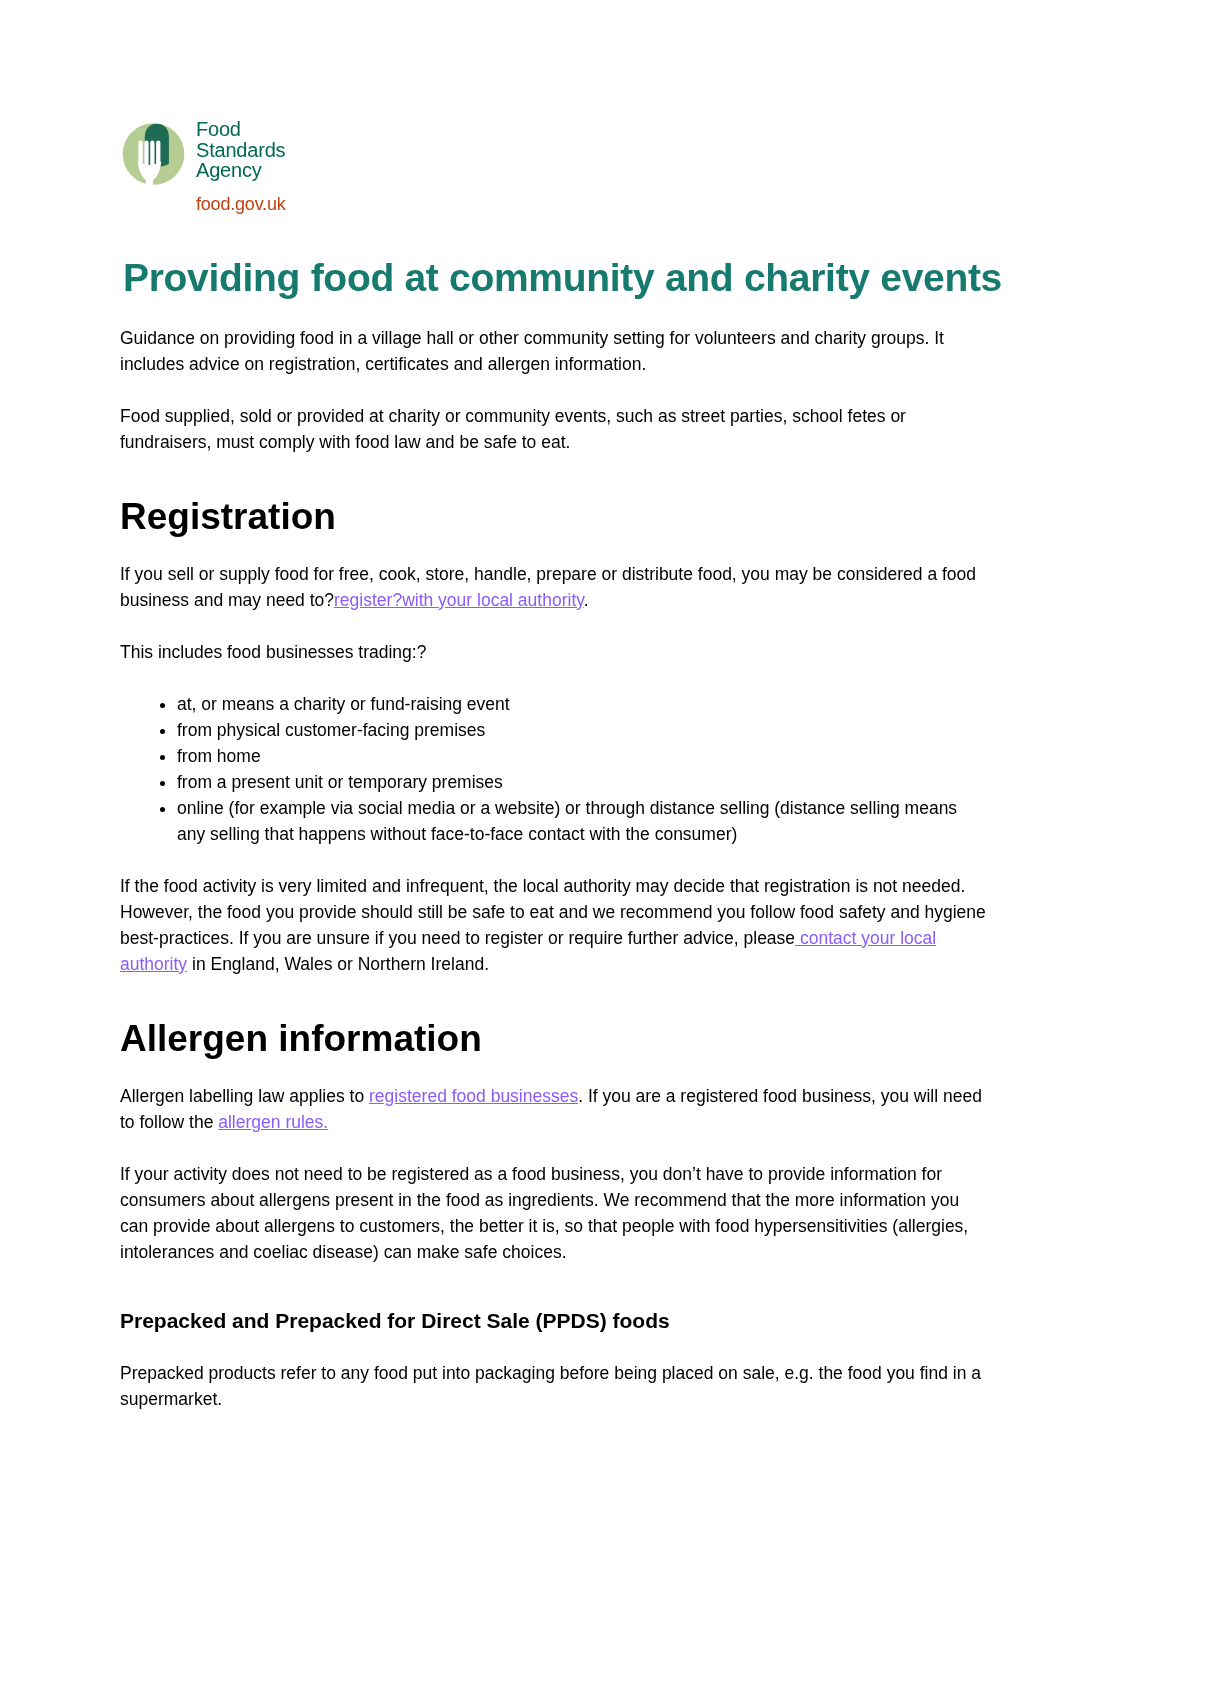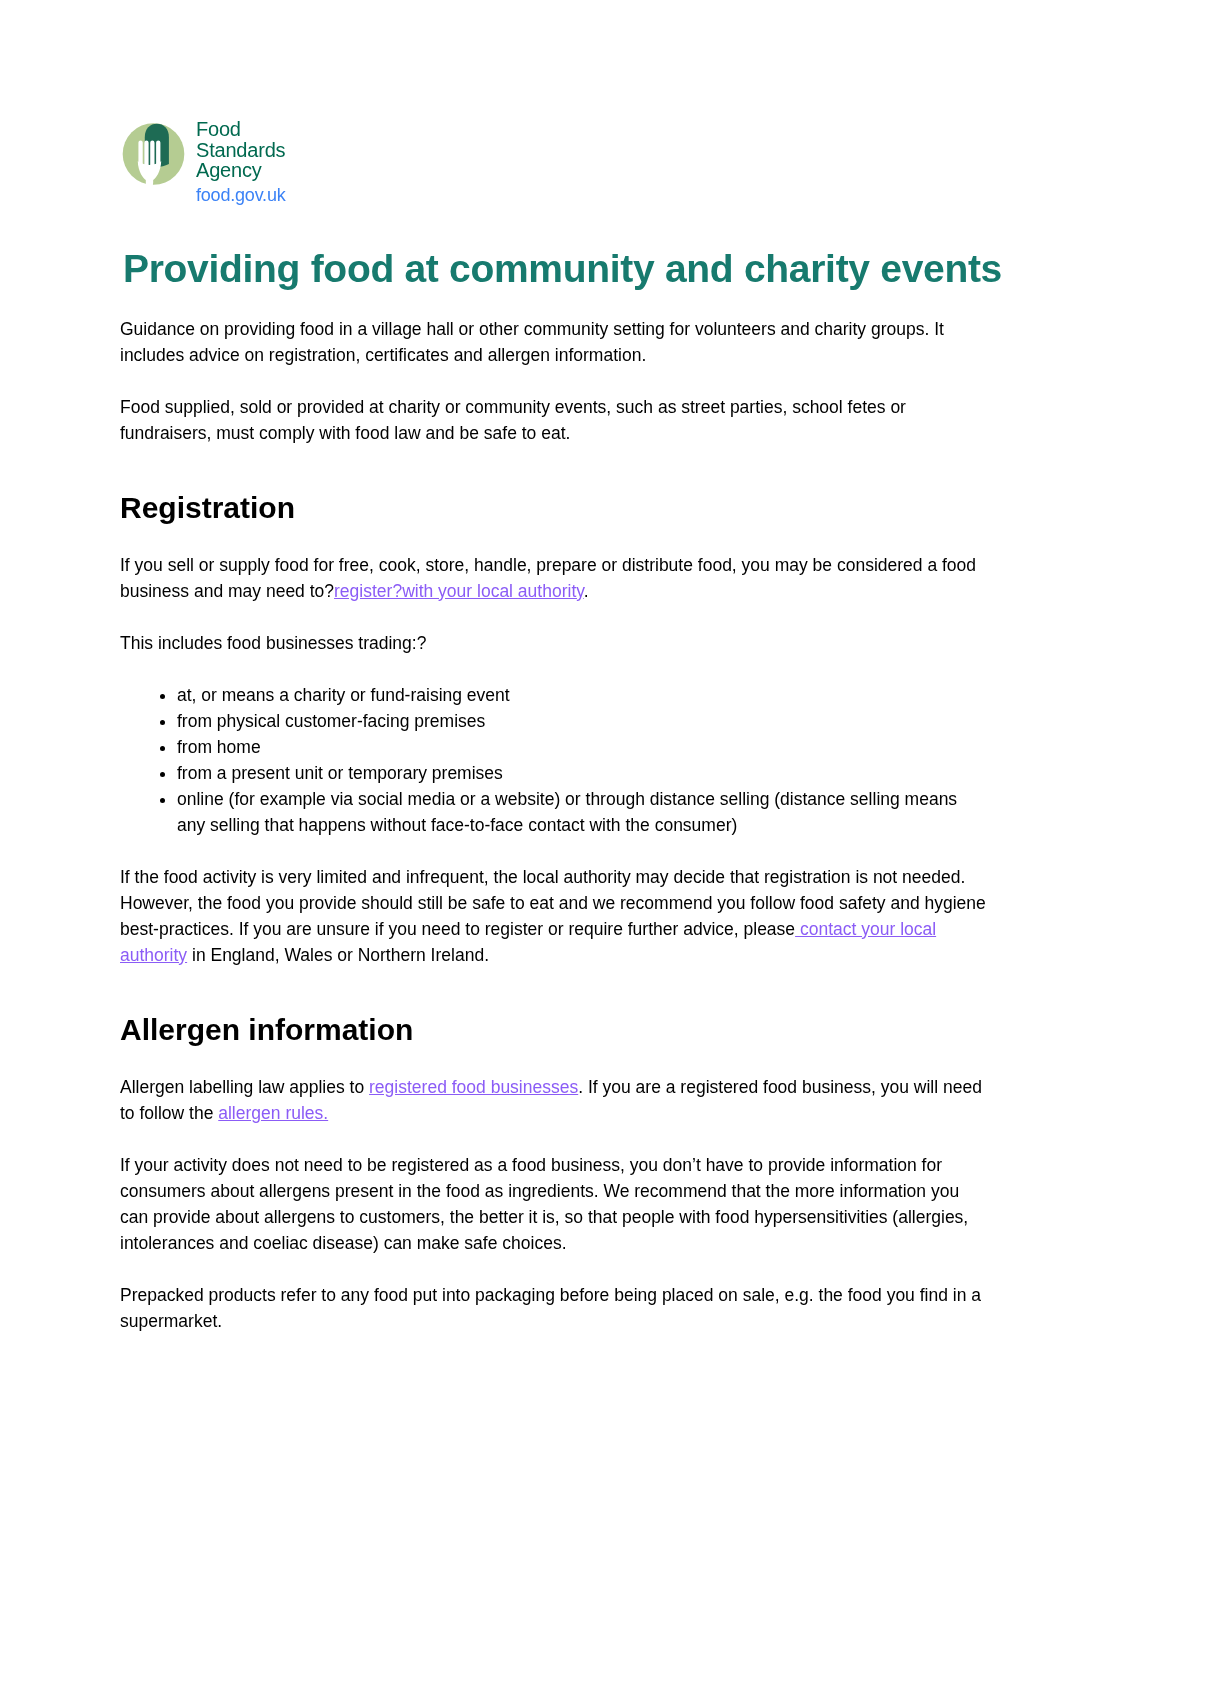--- a/index.html
+++ b/index.html
@@ -34,39 +34,39 @@
     margin-left: 9px;
     padding-top: 7px;
   }
   .logo-name div {
     font-size: 20px;
     line-height: 20.5px;
     color: #00694f;
     letter-spacing: -0.2px;
   }
   .logo-domain {
-    margin-top: 4px;
+    margin-top: 13px;
     font-size: 18px;
-    color: #3b82f6;
+    color: #c2410c;
     letter-spacing: -0.2px;
   }
 
   
   h1 {
     margin: 36px 0 0 3px;
     font-size: 39px;
     line-height: 54px;
     font-weight: bold;
     color: #177a6e;
     letter-spacing: -0.3px;
     max-width: 880px;
   }
   h2 {
     margin: 44px 0 26px 0;
-    font-size: 30px;
+    font-size: 37px;
     line-height: 36px;
     font-weight: bold;
     color: #000000;
   }
   h3 {
     margin: 42px 0 26px 0;
     font-size: 21px;
     line-height: 27px;
     font-weight: bold;
     color: #000000;
@@ -142,16 +142,17 @@
   </ul>
 
   <p><span>If the food activity is very limited and infrequent, the local authority may decide that registration is not needed. However, the food you provide should still be safe to eat and we recommend you follow food safety and hygiene best-practices. If you are unsure if you need to register or require further advice, please</span><a> contact your local authority</a><span> in England, Wales or Northern Ireland.</span></p>
 
   <h2>Allergen information</h2>
 
   <p><span>Allergen labelling law applies to </span><a>registered food businesses</a><span>. If you are a registered food business, you will need to follow the </span><a>allergen rules.</a></p>
 
   <p>If your activity does not need to be registered as a food business, you don’t have to provide information for consumers about allergens present in the food as ingredients. We recommend that the more information you can provide about allergens to customers, the better it is, so that people with food hypersensitivities (allergies, intolerances and coeliac disease) can make safe choices.</p>
 
+  <h3>Prepacked and Prepacked for Direct Sale (PPDS) foods</h3>
 
   <p>Prepacked products refer to any food put into packaging before being placed on sale, e.g. the food you find in a supermarket.</p>
 
 </div>
 
 </body></html>

